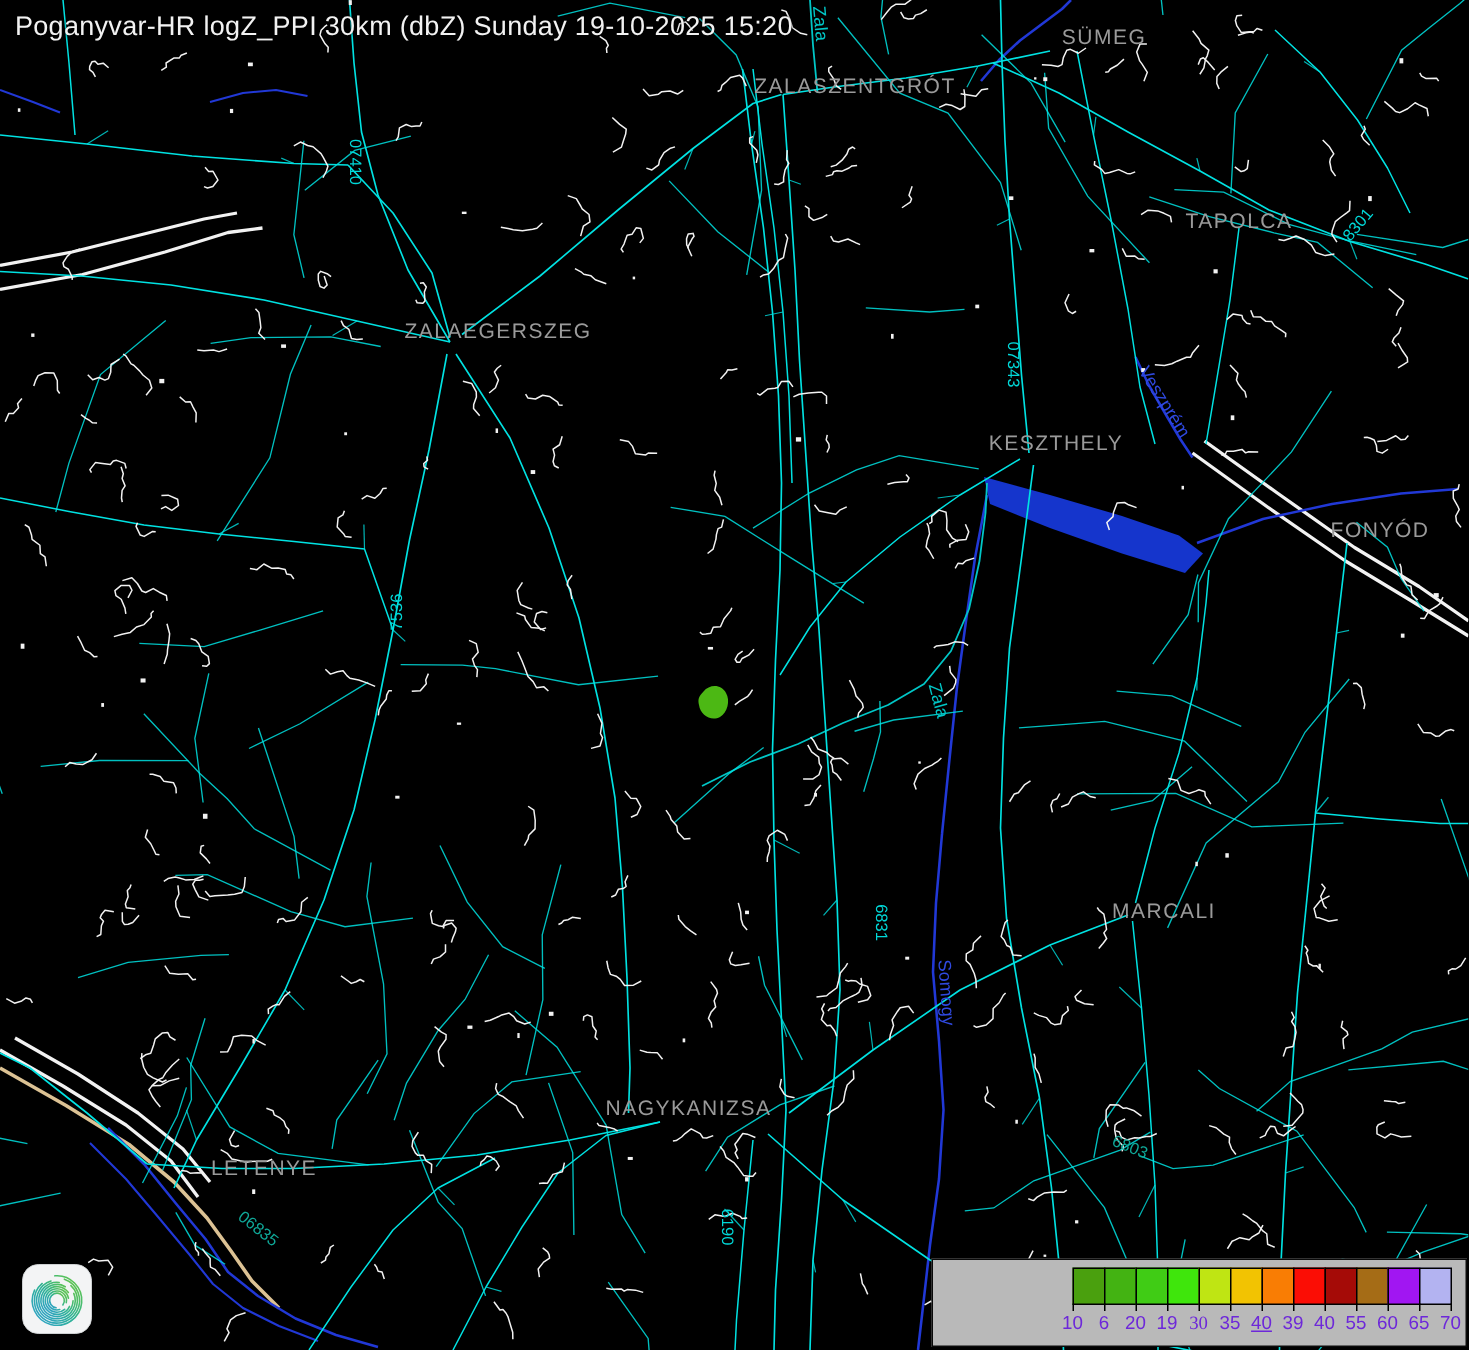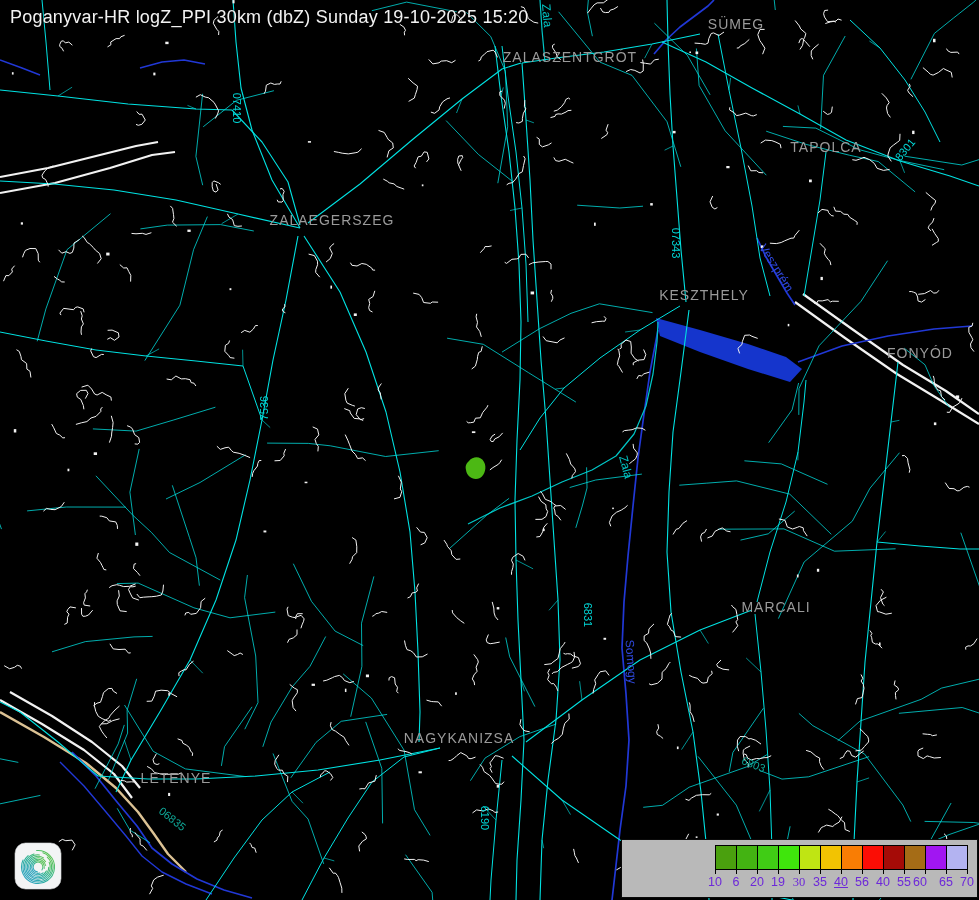--- a/index.html
+++ b/index.html
@@ -532,27 +532,27 @@
         <div class="num" style="left: 42px;">20</div>
         <div class="tick" style="left: 63px;"></div>
         <div class="num" style="left: 63px;">19</div>
         <div class="tick" style="left: 84px;"></div>
         <div class="num" style="left: 84px; font-family: Liberation Serif, serif;">30</div>
         <div class="tick" style="left: 105px;"></div>
         <div class="num" style="left: 105px;">35</div>
         <div class="tick" style="left: 126px;"></div>
         <div class="num" style="left: 126px; text-decoration: underline;">40</div>
         <div class="tick" style="left: 147px;"></div>
-        <div class="num" style="left: 147px;">56</div>
+        <div class="num" style="left: 147px;">39</div>
         <div class="tick" style="left: 168px;"></div>
         <div class="num" style="left: 168px;">40</div>
         <div class="tick" style="left: 189px;"></div>
         <div class="num" style="left: 189px;">55</div>
         <div class="tick" style="left: 210px;"></div>
-        <div class="num" style="left: 200px; text-align: right;">60</div>
+        <div class="num" style="left: 210px;">60</div>
         <div class="tick" style="left: 231px;"></div>
         <div class="num" style="left: 231px;">65</div>
         <div class="tick" style="left: 252px;"></div>
         <div class="num" style="left: 252px;">70</div>
       </div>
   </div>
 
   <svg id="logo" viewBox="0 0 48 48">
       <defs>
         <linearGradient id="lg" x1="0" y1="1" x2="1" y2="0">

